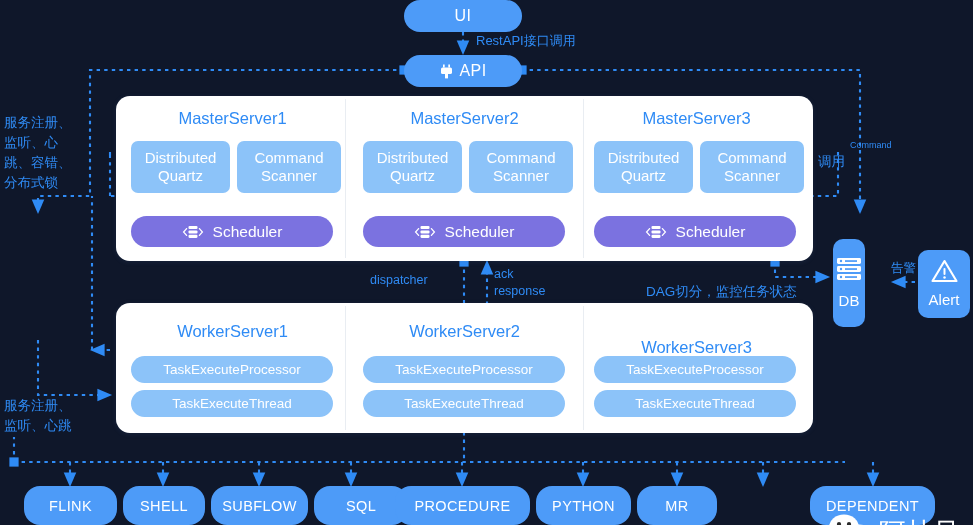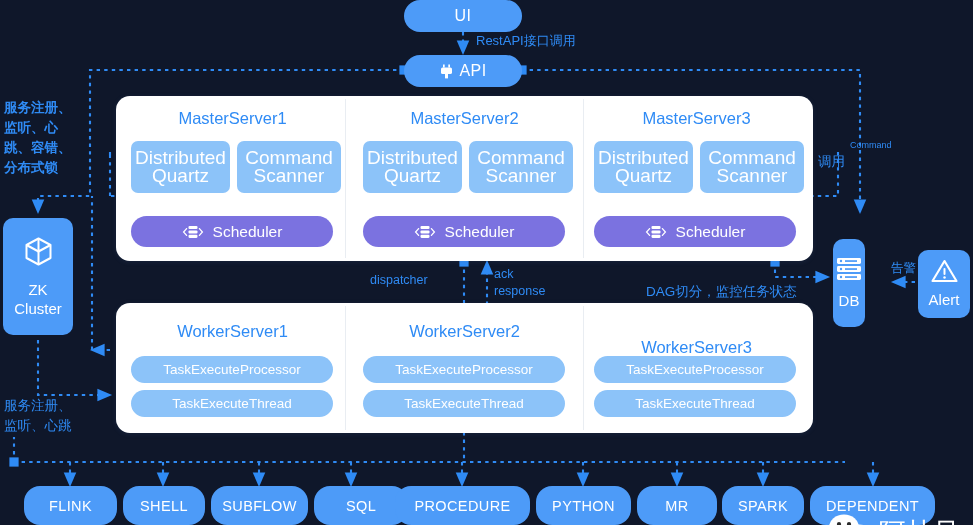--- a/index.html
+++ b/index.html
@@ -10,21 +10,21 @@
         background:#4D9BF8;color:#fff;border-radius:18px;font-size:16px;letter-spacing:.4px;}
   .pill.small{border-radius:16px;font-size:14.5px;}
 
   .panel{position:absolute;background:#ffffff;border-radius:14px;
          box-shadow:0 1px 5px rgba(60,90,140,.18);}
   .divider{position:absolute;width:1px;background:#e9edf2;}
 
   .svr-title{position:absolute;color:#2f8bf5;font-size:16.5px;text-align:center;}
   .lbox{position:absolute;background:#8CC3F9;color:#fff;border-radius:7px;
         display:flex;align-items:center;justify-content:center;text-align:center;
-        font-size:19px;line-height:18px;}
+        font-size:15px;line-height:18px;}
   .sched{position:absolute;background:#7B72E0;color:#fff;border-radius:16px;
          display:flex;align-items:center;justify-content:center;gap:9px;font-size:15.5px;}
   .wpill{position:absolute;background:#8CC3F9;color:#fff;border-radius:14px;
          display:flex;align-items:center;justify-content:center;font-size:13.5px;}
 
   .cnlabel{position:absolute;color:#2f8bf5;font-size:13.5px;line-height:20px;}
   .enlabel{position:absolute;color:#2f8bf5;font-size:12.5px;line-height:15px;}
   .tiny{font-size:9px;line-height:11px;}
 
   .bigbox{position:absolute;background:#4D9BF8;color:#fff;border-radius:10px;
@@ -182,33 +182,21 @@
   <div class="wpill" style="left:131px;top:390px;width:202px;height:27px;">TaskExecuteThread</div>
 
   <div class="svr-title" style="left:372px;top:322px;width:185px;">WorkerServer2</div>
   <div class="wpill" style="left:363px;top:356px;width:202px;height:27px;">TaskExecuteProcessor</div>
   <div class="wpill" style="left:363px;top:390px;width:202px;height:27px;">TaskExecuteThread</div>
 
   <div class="svr-title" style="left:604px;top:338px;width:185px;">WorkerServer3</div>
   <div class="wpill" style="left:594px;top:356px;width:202px;height:27px;">TaskExecuteProcessor</div>
   <div class="wpill" style="left:594px;top:390px;width:202px;height:27px;">TaskExecuteThread</div>
 
-  <div class="cnlabel" style="left:4px;top:98px;width:78px;font-weight:bold;">服务注册、监听、心跳、容错、分布式锁</div>
-  <div class="bigbox" style="left:3px;top:218px;width:70px;height:117px;">
-    <span style="margin-bottom:8px;">
-      <svg width="33" height="33" viewBox="0 0 33 33">
-          <path d="M16.5,3.5 L28.5,10 L28.5,23 L16.5,29.5 L4.5,23 L4.5,10 Z" fill="none" stroke="#fff" stroke-width="2" stroke-linejoin="round"></path>
-          <path d="M16.5,3.5 L16.5,16.5 L28.5,10" fill="none" stroke="#fff" stroke-width="2" stroke-linejoin="round"></path>
-          <path d="M16.5,16.5 L16.5,29.5" fill="none" stroke="#fff" stroke-width="2"></path>
-          <path d="M16.5,16.5 L4.5,10" fill="none" stroke="#fff" stroke-width="2"></path>
-        </svg>
-    </span>
-    <span>ZK</span>
-    <span>Cluster</span>
-  </div>
+  <div class="cnlabel" style="left:4px;top:113px;width:78px;">服务注册、监听、心跳、容错、分布式锁</div>
   <div class="cnlabel" style="left:4px;top:396px;width:78px;">服务注册、监听、心跳</div>
 
   <div class="enlabel tiny" style="left:850px;top:140px;">Command</div>
   <div class="cnlabel" style="left:818px;top:152px;">调用</div>
 
   <div class="bigbox" style="left:833px;top:239px;width:32px;height:88px;">
     <span style="margin-bottom:6px;">
       <svg width="26" height="24" viewBox="0 0 26 24">
           <rect x="1" y="1" width="24" height="6" rx="1.4" fill="#fff"></rect>
           <rect x="1" y="9" width="24" height="6" rx="1.4" fill="#fff"></rect>
@@ -242,21 +230,20 @@
   <div class="enlabel" style="left:494px;top:284px;">response</div>
   <div class="cnlabel" style="left:646px;top:282px;white-space:nowrap;">DAG切分，监控任务状态</div>
 
   <div class="pill small" style="left:123px;top:486px;width:82px;height:39px;">SHELL</div>
   <div class="pill small" style="left:24px;top:486px;width:93px;height:39px;">FLINK</div>
   <div class="pill small" style="left:211px;top:486px;width:97px;height:39px;">SUBFLOW</div>
   <div class="pill small" style="left:314px;top:486px;width:94px;height:39px;">SQL</div>
   <div class="pill small" style="left:395px;top:486px;width:135px;height:39px;">PROCEDURE</div>
   <div class="pill small" style="left:536px;top:486px;width:95px;height:39px;">PYTHON</div>
   <div class="pill small" style="left:637px;top:486px;width:80px;height:39px;">MR</div>
-  <div class="pill small" style="left:722px;top:486px;width:82px;height:39px;">SPARK</div>
   <div class="pill small" style="left:810px;top:486px;width:125px;height:39px;">DEPENDENT</div>
 
   <div class="wm" style="left:828px;top:466px;">
     <span style="display:inline-block;vertical-align:middle;">
       <svg width="46" height="34" viewBox="0 0 46 34">
         <ellipse cx="16" cy="13" rx="15" ry="12.4" fill="#fff"></ellipse>
         <path d="M8,23 L6,31 L14,26 Z" fill="#fff"></path>
         <circle cx="11" cy="10" r="2.1" fill="#2b2b2b"></circle>
         <circle cx="21" cy="10" r="2.1" fill="#2b2b2b"></circle>
         <ellipse cx="31" cy="21" rx="13" ry="10.6" fill="#fff"></ellipse>

